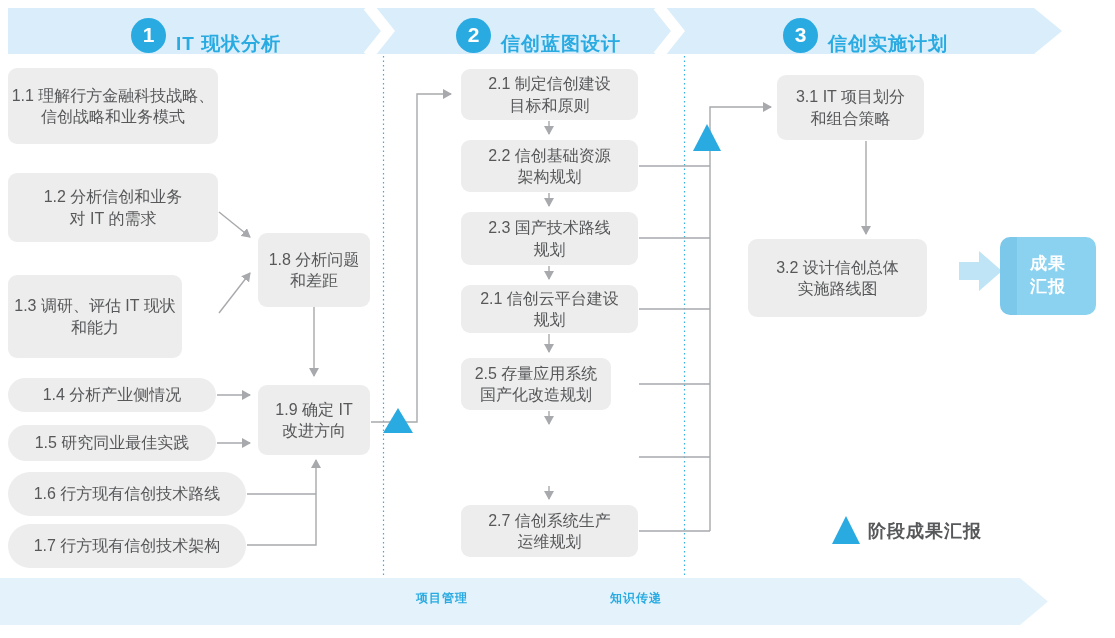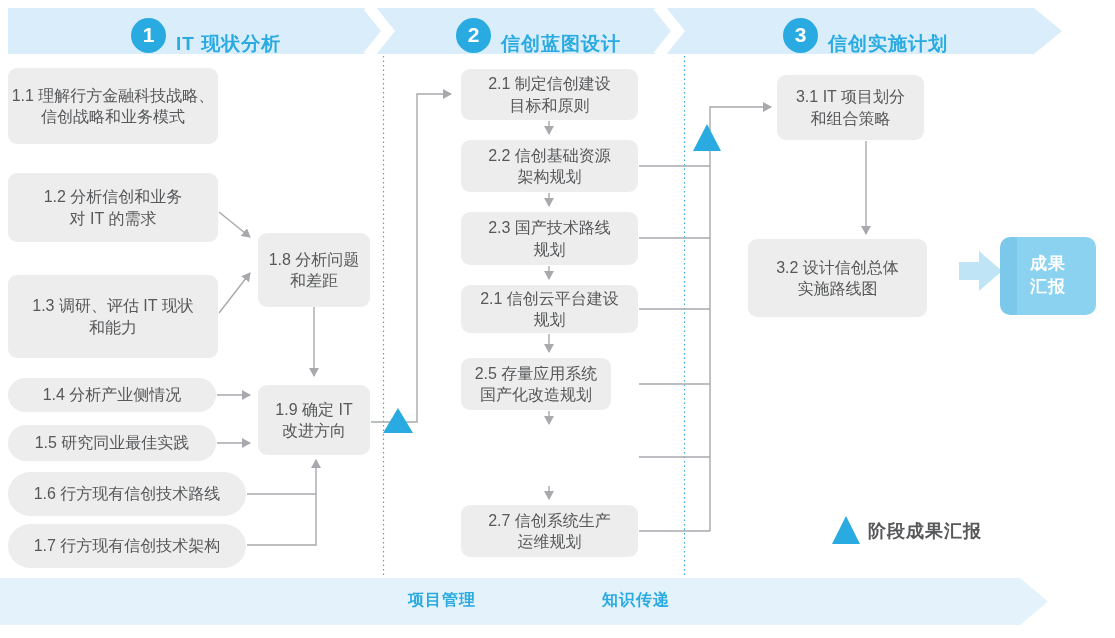--- a/index.html
+++ b/index.html
@@ -15,21 +15,21 @@
   }
   .pill{border-radius:22px;}
   .phase-header{position:absolute;top:13px;z-index:3;display:flex;align-items:center;gap:10px;}
   .phase-num{
     width:35px;height:35px;border-radius:50%;background:#29abe2;color:#ffffff;
     font-weight:bold;font-size:21px;display:flex;align-items:center;justify-content:center;
   }
   .phase-title{color:#29abe2;font-weight:bold;font-size:19px;letter-spacing:1px;white-space:nowrap;margin-top:18px;}
   .footer-label{
     position:absolute;z-index:3;top:590px;width:120px;text-align:center;
-    color:#29abe2;font-weight:bold;font-size:16px;letter-spacing:1px;
+    color:#29abe2;font-weight:bold;font-size:12px;letter-spacing:1px;
   }
   .legend-label{
     position:absolute;z-index:3;left:868px;top:519px;
     color:#57585a;font-weight:bold;font-size:18px;letter-spacing:1px;white-space:nowrap;
   }
   .result-box{
     position:absolute;z-index:2;left:1000px;top:237px;width:96px;height:78px;border-radius:10px;
     background:linear-gradient(to right,#7cc8ea 0px,#7cc8ea 17px,#8bd2f1 17px);
     display:flex;align-items:center;justify-content:center;text-align:center;
     color:#ffffff;font-weight:bold;font-size:17px;line-height:1.35;white-space:pre-line;letter-spacing:1px;
@@ -98,21 +98,21 @@
   </div>
   <div class="phase-header" style="left:783px;">
     <div class="phase-num">3</div>
     <div class="phase-title">信创实施计划</div>
   </div>
 
   <div class="gbox" style="left:8px;top:68px;width:210px;height:76px">1.1 理解行方金融科技战略、
 信创战略和业务模式</div>
   <div class="gbox" style="left:8px;top:173px;width:210px;height:69px">1.2 分析信创和业务
 对 IT 的需求</div>
-  <div class="gbox" style="left:8px;top:275px;width:210px;height:83px">1.3 调研、评估 IT 现状
+  <div class="gbox" style="left:8px;top:275px;width:174px;height:83px">1.3 调研、评估 IT 现状
 和能力</div>
   <div class="gbox pill" style="left:8px;top:378px;width:208px;height:34px">1.4 分析产业侧情况</div>
   <div class="gbox pill" style="left:8px;top:425px;width:208px;height:36px">1.5 研究同业最佳实践</div>
   <div class="gbox pill" style="left:8px;top:472px;width:238px;height:44px">1.6 行方现有信创技术路线</div>
   <div class="gbox pill" style="left:8px;top:524px;width:238px;height:44px">1.7 行方现有信创技术架构</div>
   <div class="gbox" style="left:258px;top:233px;width:112px;height:74px">1.8 分析问题
 和差距</div>
   <div class="gbox" style="left:258px;top:385px;width:112px;height:70px">1.9 确定 IT
 改进方向</div>
 

